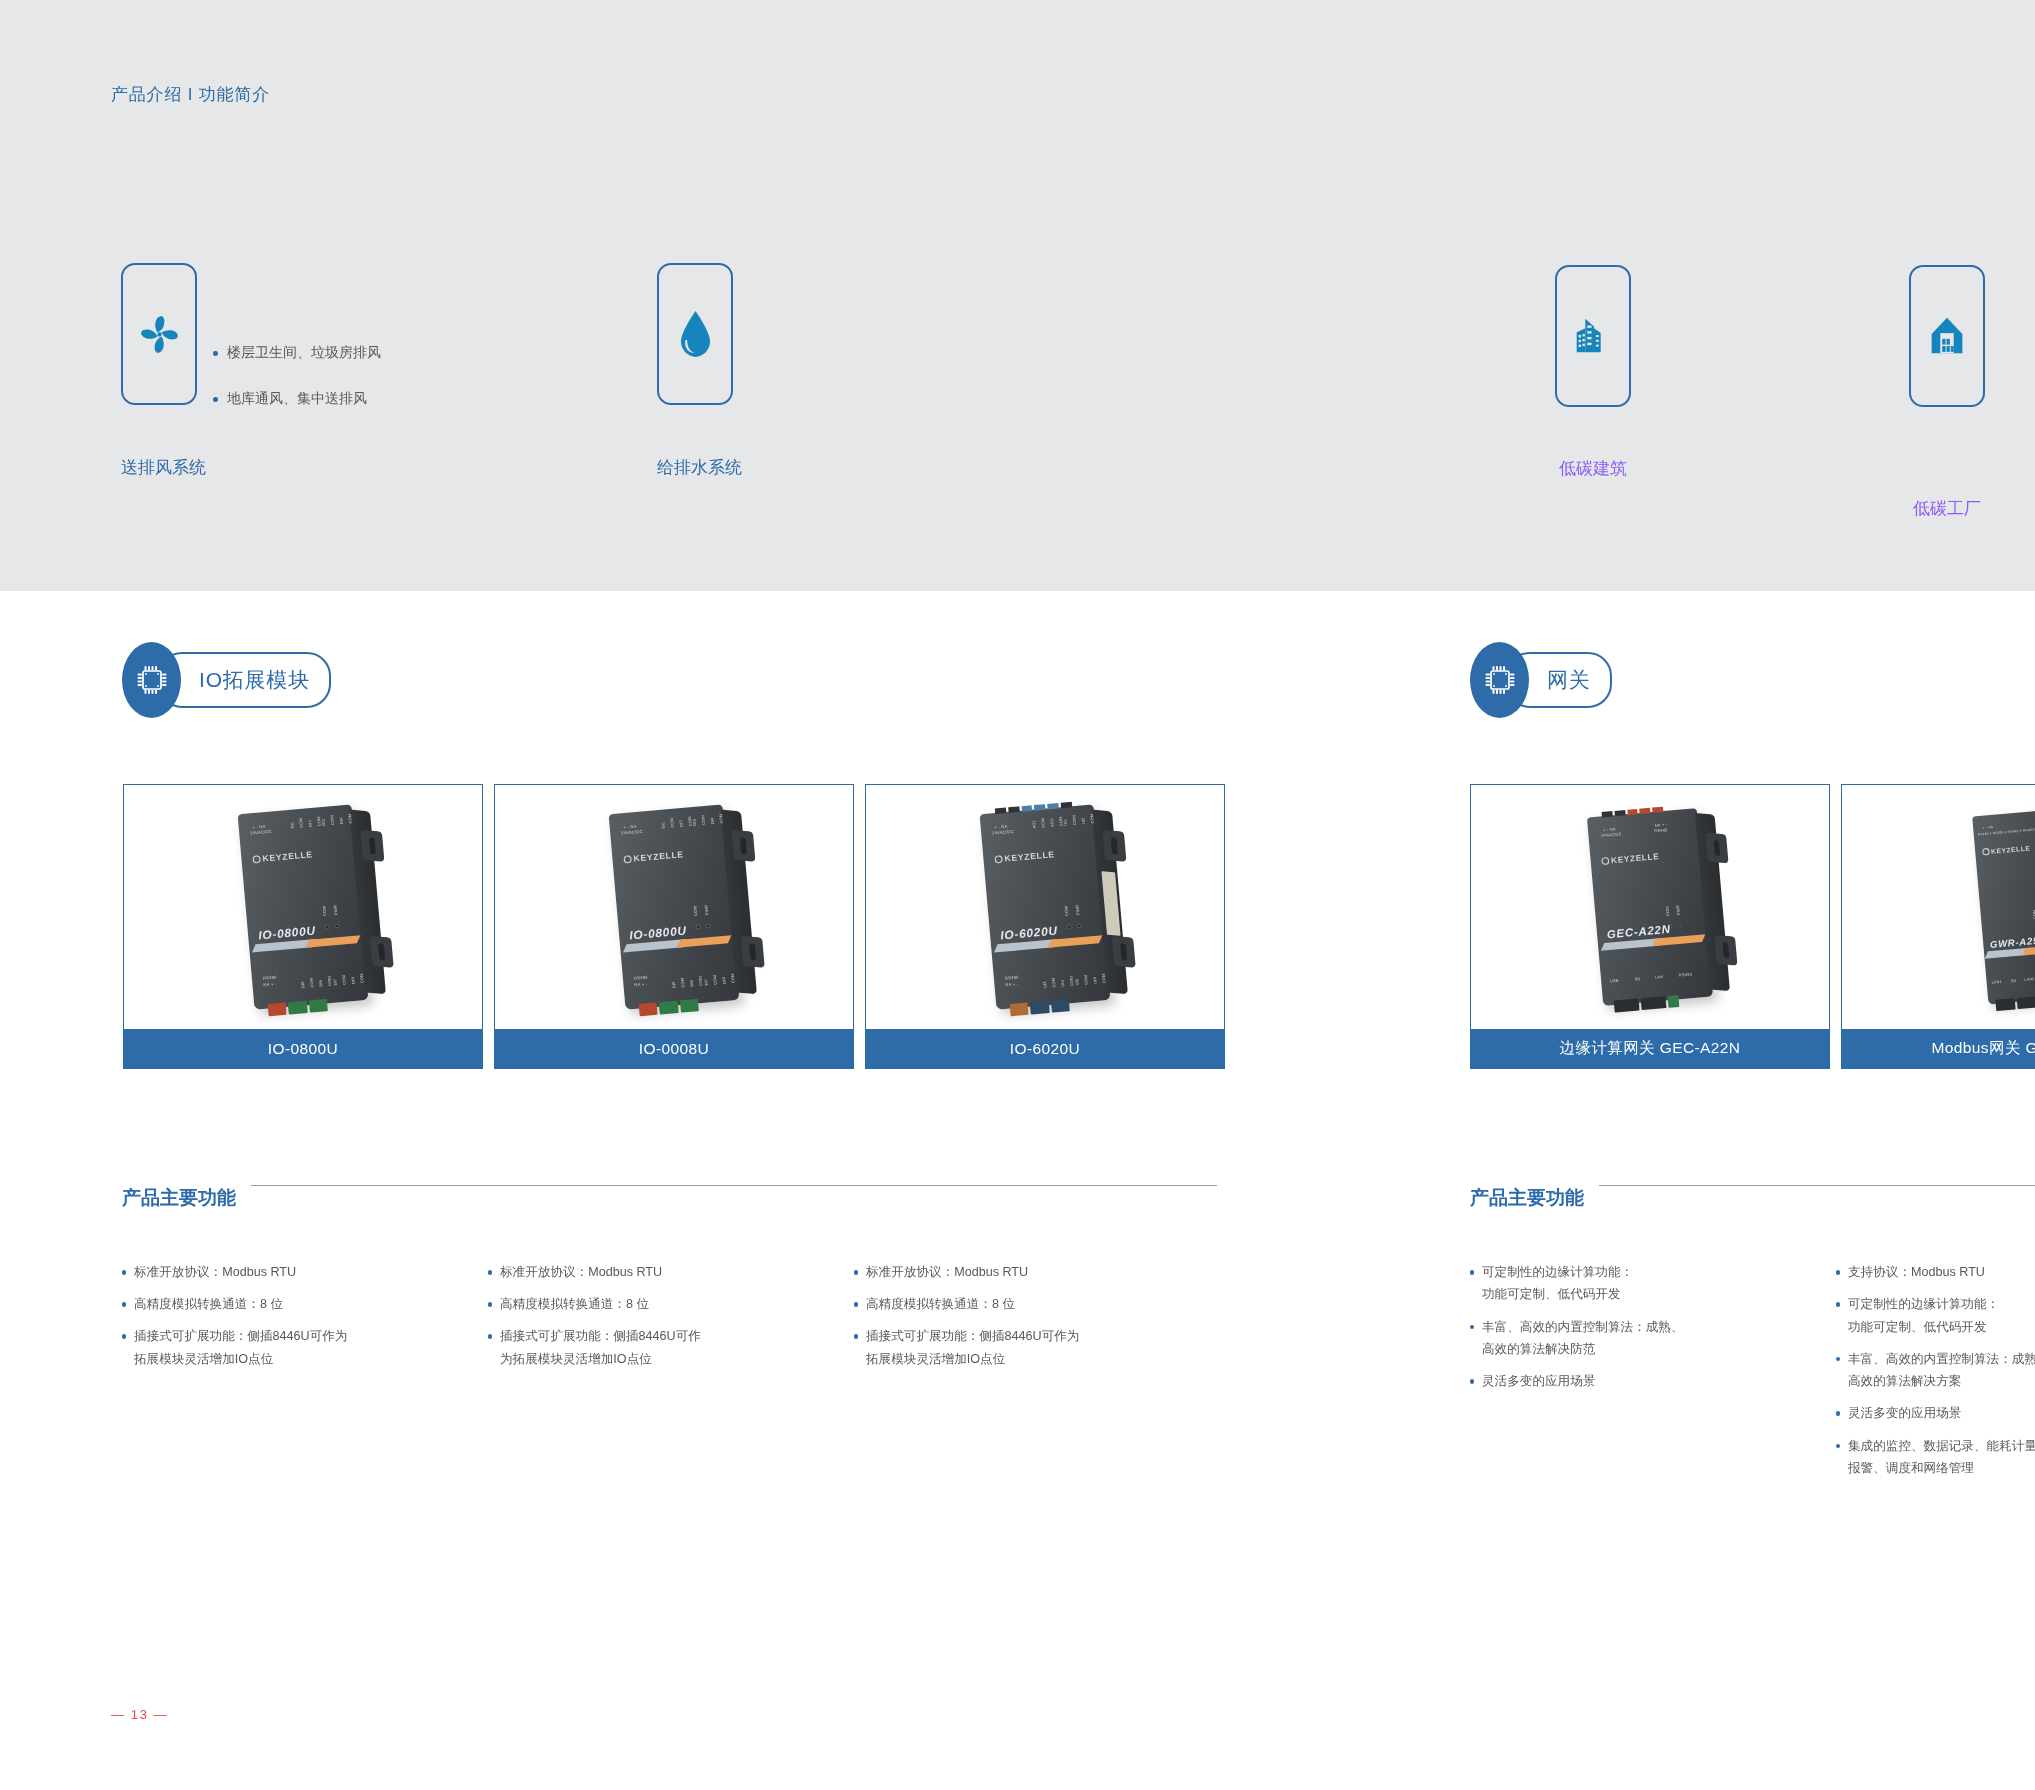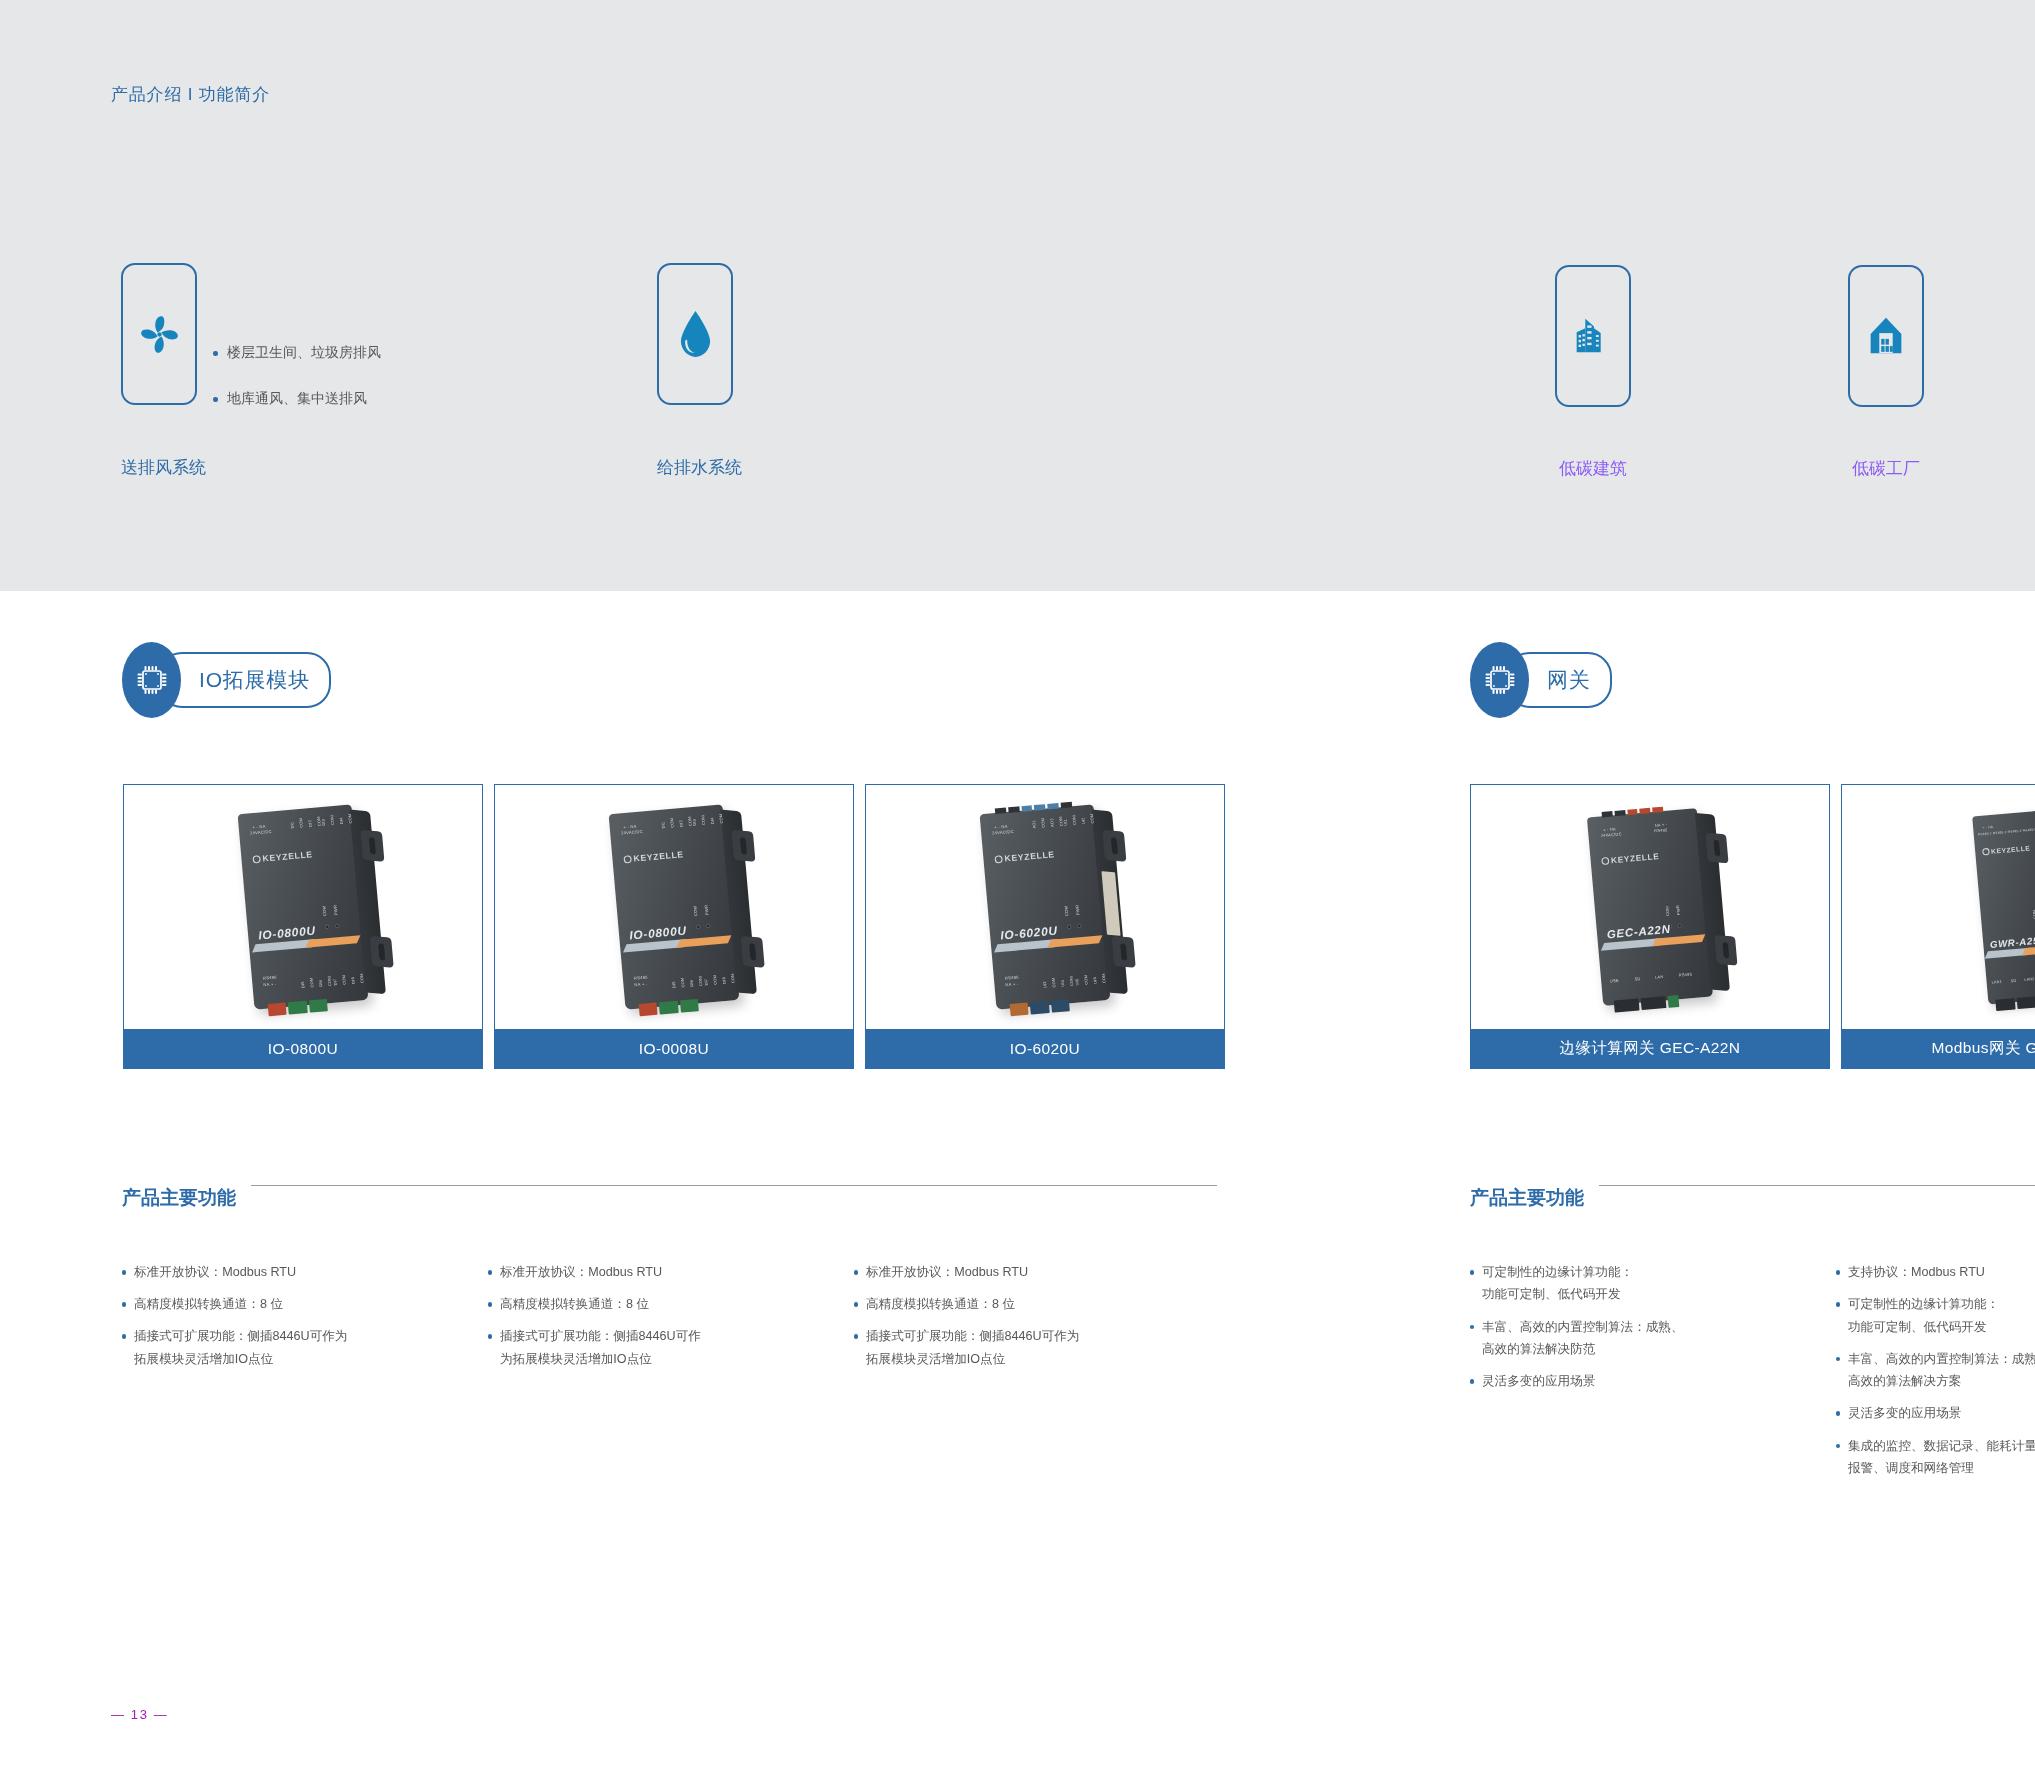--- a/index.html
+++ b/index.html
@@ -186,21 +186,21 @@
     line-height: 1.78; margin-bottom: 9.8px;
   }
   .feat-cols li::before {
     content: ""; position: absolute; left: -12.2px; top: 9px;
     width: 4.5px; height: 4.5px; border-radius: 50%; background: #2d6ca8;
   }
   .feat-cols li .cont { display: block; }
 
   
   .pagenum {
-    position: absolute; bottom: 69px; font-size: 13px; color: #a21caf;
+    position: absolute; bottom: 69px; font-size: 13px; color: #ef4444;
     letter-spacing: 1.6px; white-space: nowrap;
   }
   #page-left  { left: 111px; }
 </style>
 </head>
 <body>
 
 <div id="top-band"></div>
 
 <div class="hdr-label" id="hdr-left">产品介绍 I 功能简介</div>
@@ -255,21 +255,21 @@
           <rect x="38" y="64" width="9" height="5"></rect>
         <rect x="56" y="48" width="6" height="4"></rect>
           <rect x="56" y="58" width="6" height="4"></rect>
         <rect x="56" y="68" width="6" height="4"></rect>
       </g>
     </svg>
   </div>
   <div class="tile-label">低碳建筑</div>
 </div>
 
-<div class="tile" style="left:1848px;">
+<div class="tile" style="left:1909px;gap:40px;">
   <div class="icon-frame">
     <svg width="48" height="48" viewBox="0 0 100 100">
       <path d="M50 12 L82 46 L82 86 L18 86 L18 46 Z" fill="#1684bd"></path>
       <path d="M36 44 L64 44 L64 86 L36 86 Z" fill="#e6e7e8"></path>
       <g fill="#1684bd">
         <rect x="40" y="56" width="7" height="12"></rect>
           <rect x="49" y="56" width="7" height="12"></rect>
         <rect x="40" y="71" width="7" height="12"></rect>
           <rect x="49" y="71" width="7" height="12"></rect>
         <rect x="58" y="71" width="6" height="12"></rect>

